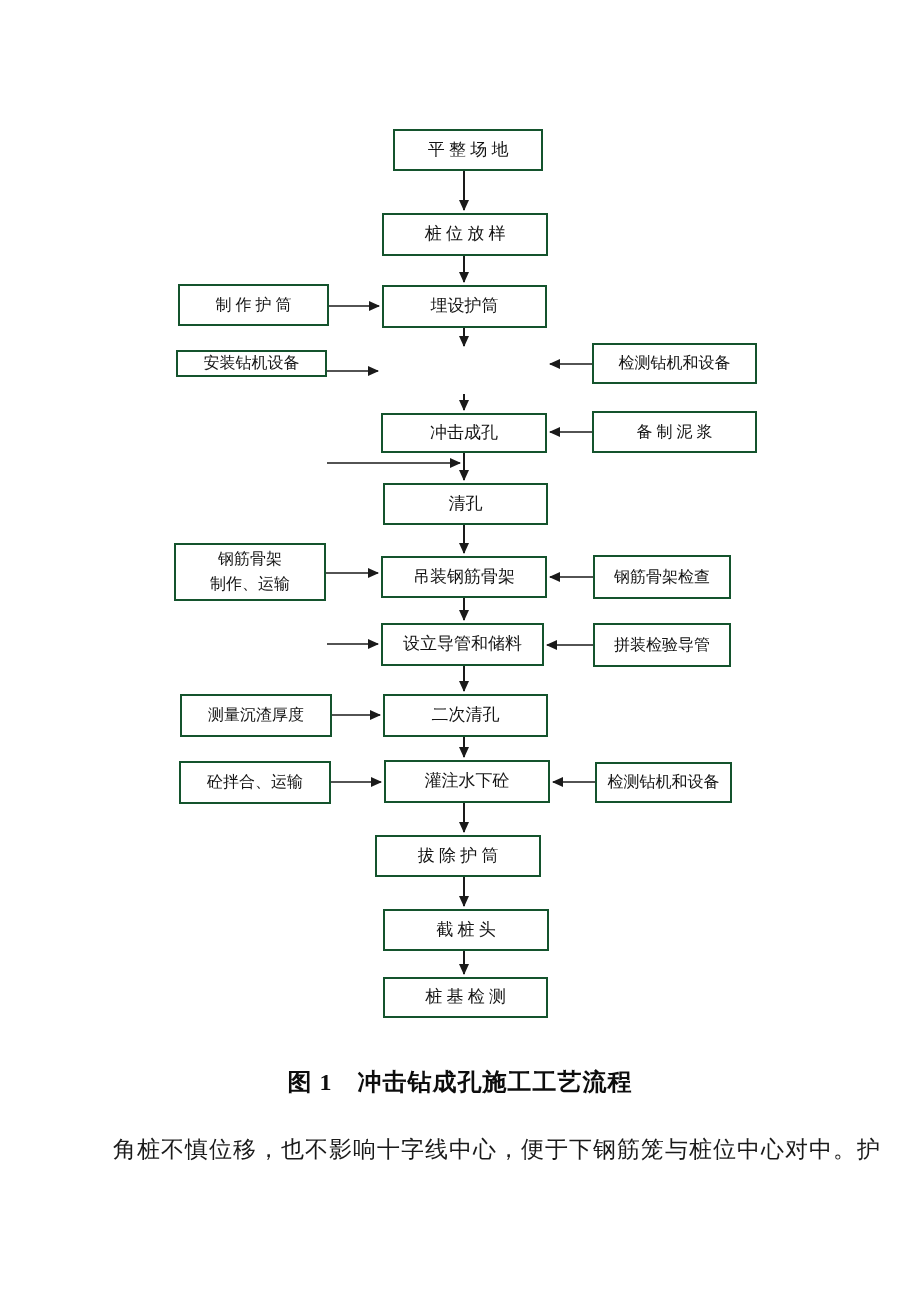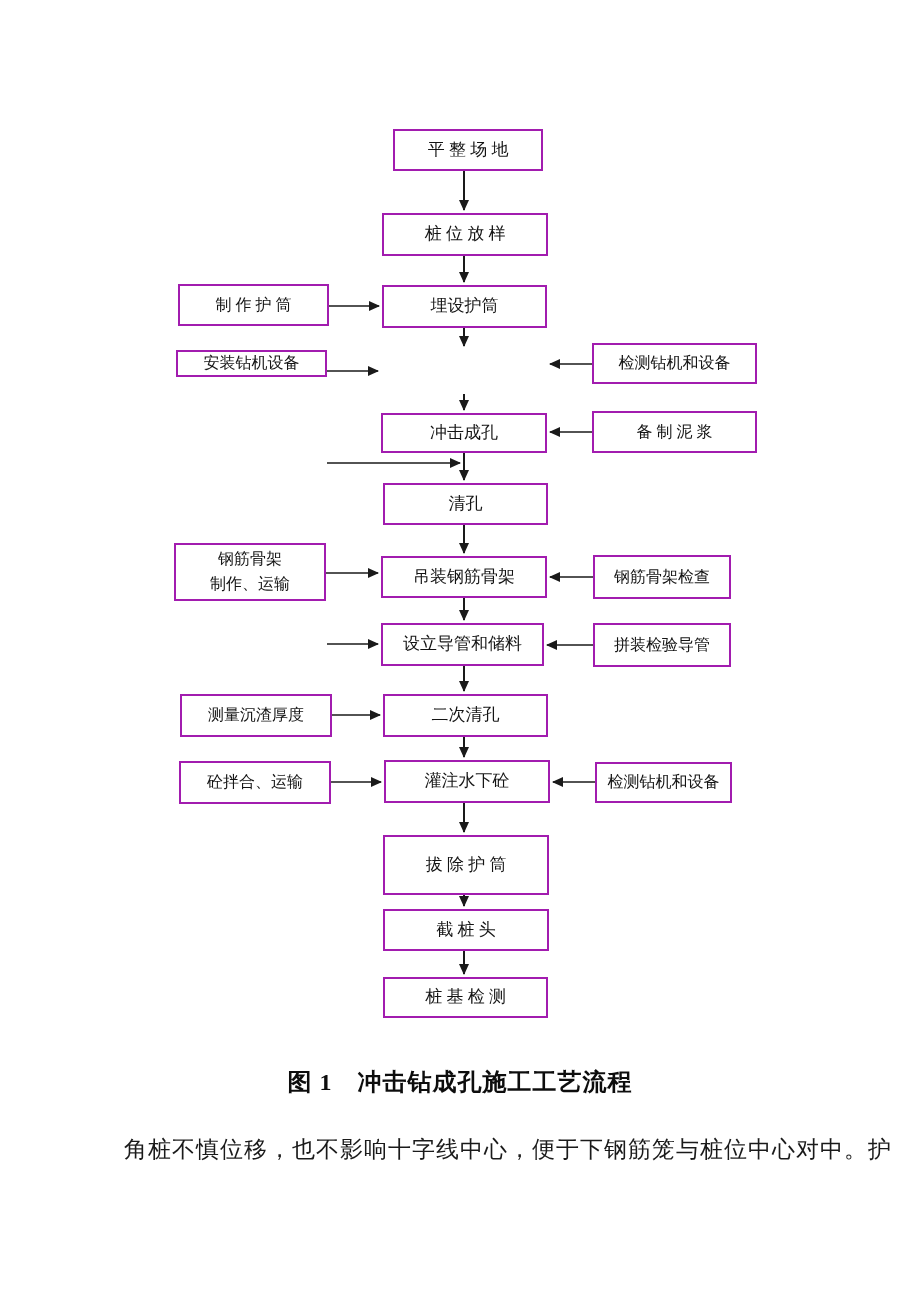--- a/index.html
+++ b/index.html
@@ -16,21 +16,21 @@
   }
   .connectors {
     position: absolute;
     left: 0; top: 0;
     width: 920px; height: 1302px;
     pointer-events: none;
   }
   .node {
     position: absolute;
     box-sizing: border-box;
-    border: 2px solid #a21caf;
+    border: 2px solid #14532d;
     background: #ffffff;
     display: flex;
     align-items: center;
     justify-content: center;
     text-align: center;
     font-size: 17px;
     color: #141414;
     white-space: pre-line;
     line-height: 1.55;
   }
@@ -41,21 +41,21 @@
     top: 1066px;
     width: 920px;
     text-align: center;
     font-size: 24px;
     font-weight: bold;
     color: #0d0d0d;
     letter-spacing: 1px;
   }
   .body-text {
     position: absolute;
-    left: 124px;
+    left: 113px;
     top: 1134px;
     width: 780px;
     font-size: 23px;
     color: #1a1a1a;
     letter-spacing: 1px;
     line-height: 1.4;
   }
 </style>
 </head>
 <body>
@@ -103,21 +103,21 @@
 
   <div class="node" style="left:393px;top:129px;width:150px;height:42px">平 整 场 地</div>
   <div class="node" style="left:382px;top:213px;width:166px;height:43px">桩 位 放 样</div>
   <div class="node" style="left:382px;top:285px;width:165px;height:43px">埋设护筒</div>
   <div class="node" style="left:381px;top:413px;width:166px;height:40px">冲击成孔</div>
   <div class="node" style="left:383px;top:483px;width:165px;height:42px">清孔</div>
   <div class="node" style="left:381px;top:556px;width:166px;height:42px">吊装钢筋骨架</div>
   <div class="node" style="left:381px;top:623px;width:163px;height:43px">设立导管和储料</div>
   <div class="node" style="left:383px;top:694px;width:165px;height:43px">二次清孔</div>
   <div class="node" style="left:384px;top:760px;width:166px;height:43px">灌注水下砼</div>
-  <div class="node" style="left:383px;top:835px;width:166px;height:60px">拔 除 护 筒</div>
+  <div class="node" style="left:375px;top:835px;width:166px;height:42px">拔 除 护 筒</div>
   <div class="node" style="left:383px;top:909px;width:166px;height:42px">截 桩 头</div>
   <div class="node" style="left:383px;top:977px;width:165px;height:41px">桩 基 检 测</div>
 
   <div class="node side" style="left:178px;top:284px;width:151px;height:42px">制 作 护 筒</div>
   <div class="node side" style="left:176px;top:350px;width:151px;height:27px">安装钻机设备</div>
   <div class="node side" style="left:174px;top:543px;width:152px;height:58px">钢筋骨架
 制作、运输</div>
   <div class="node side" style="left:180px;top:694px;width:152px;height:43px">测量沉渣厚度</div>
   <div class="node side" style="left:179px;top:761px;width:152px;height:43px">砼拌合、运输</div>
 

